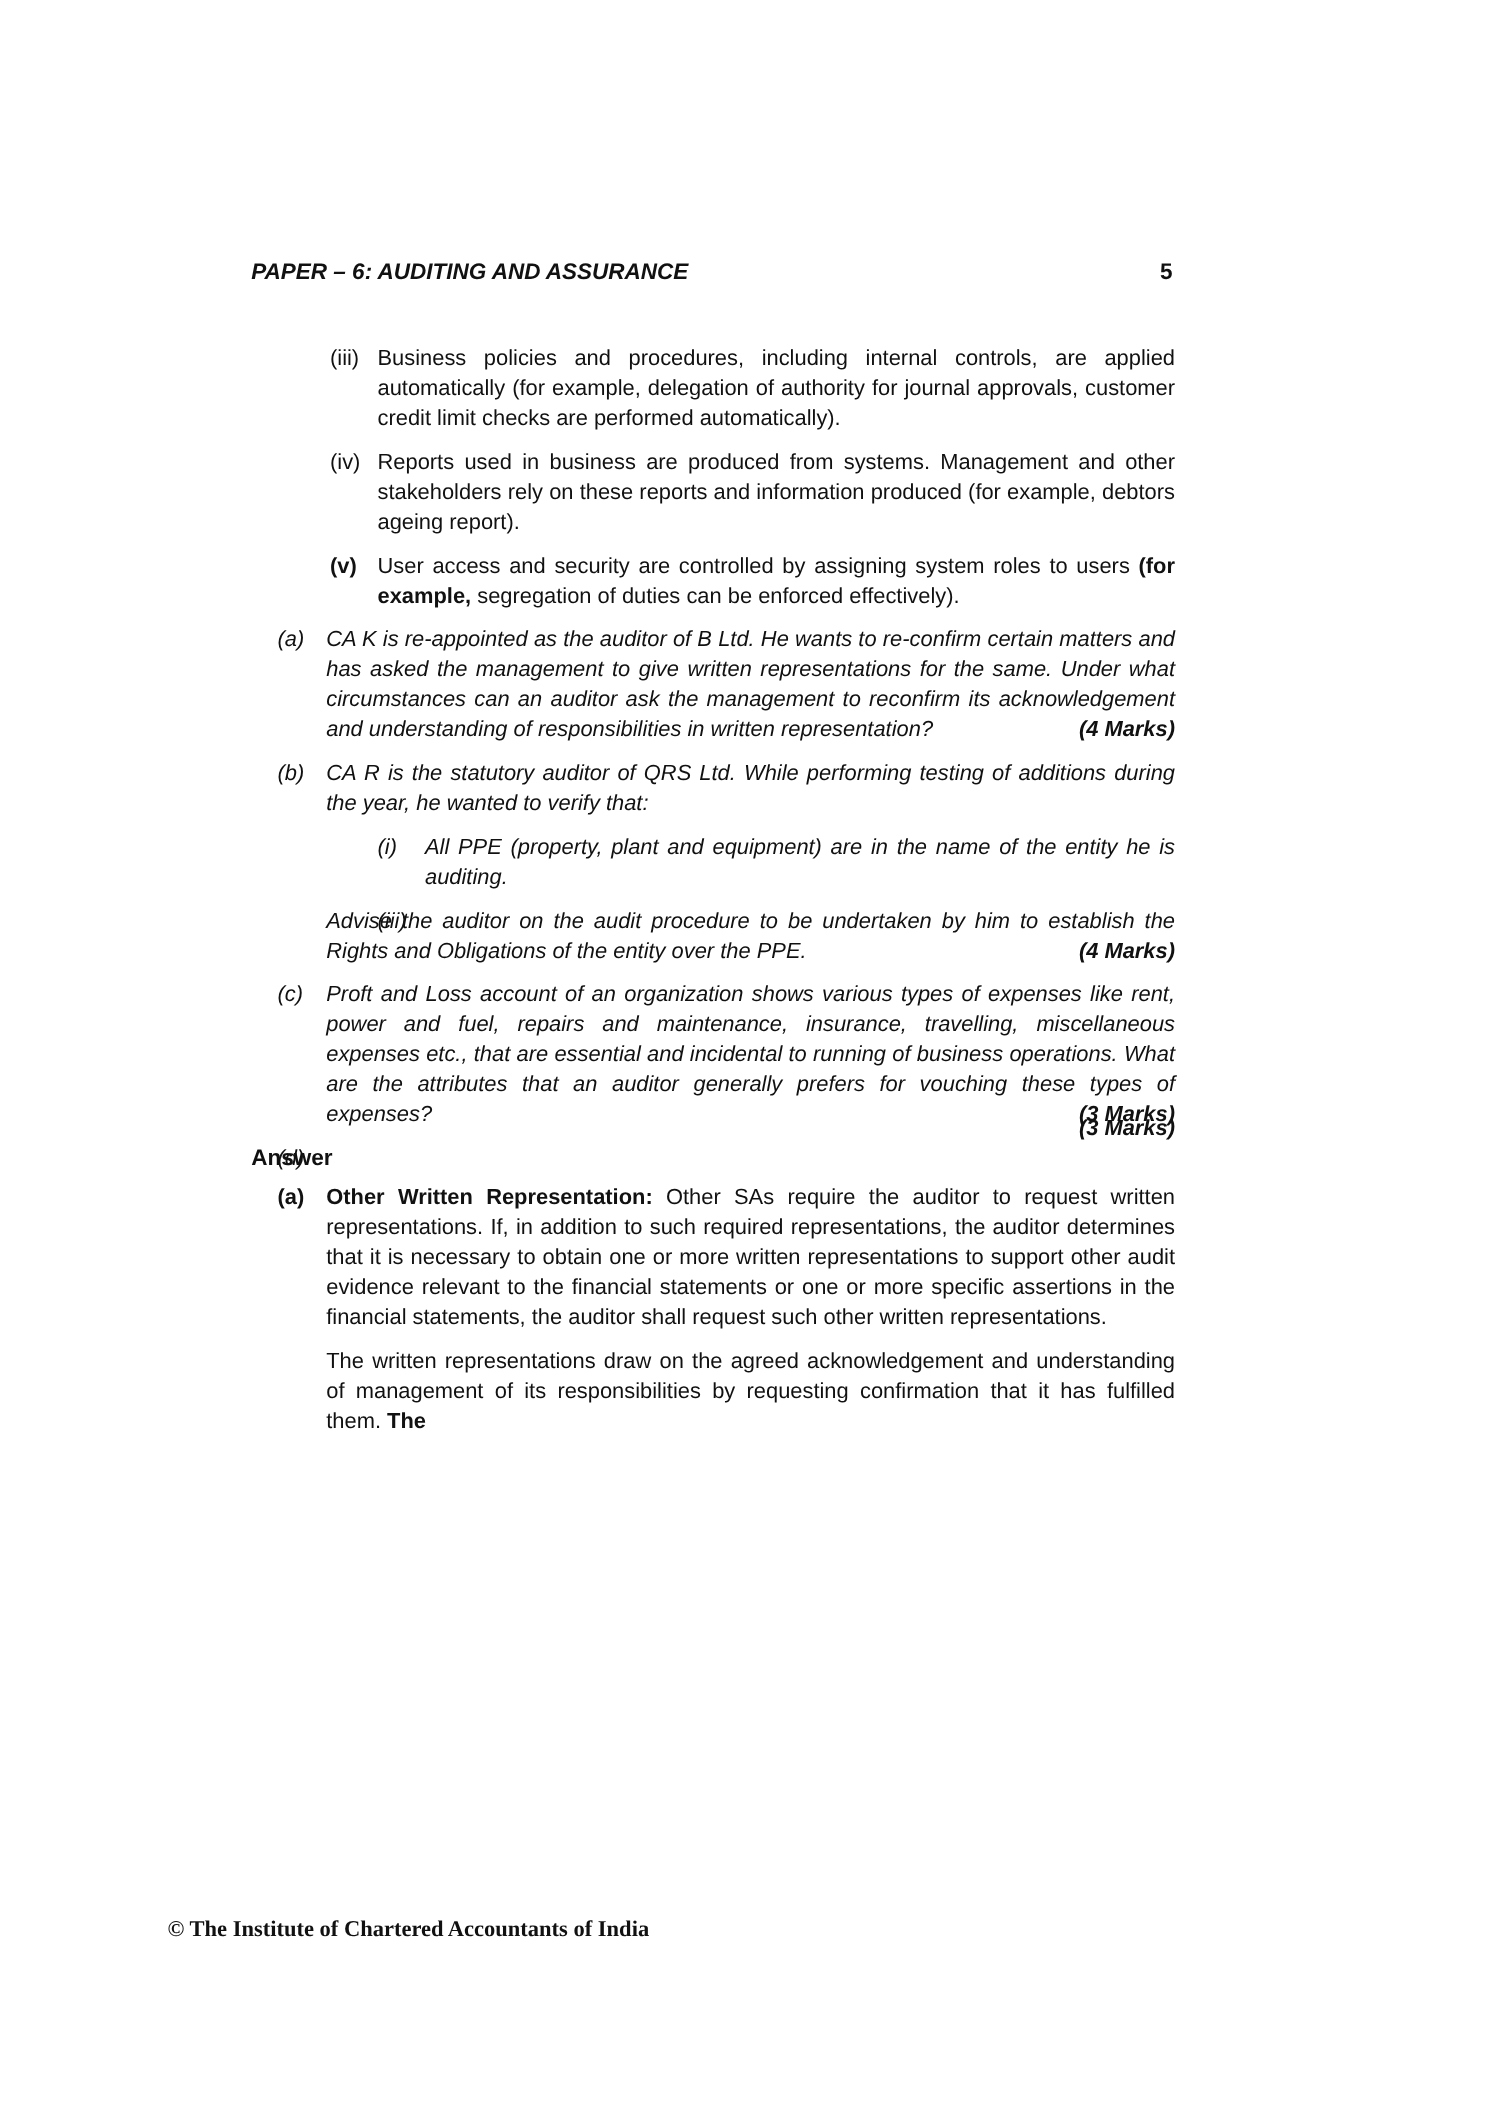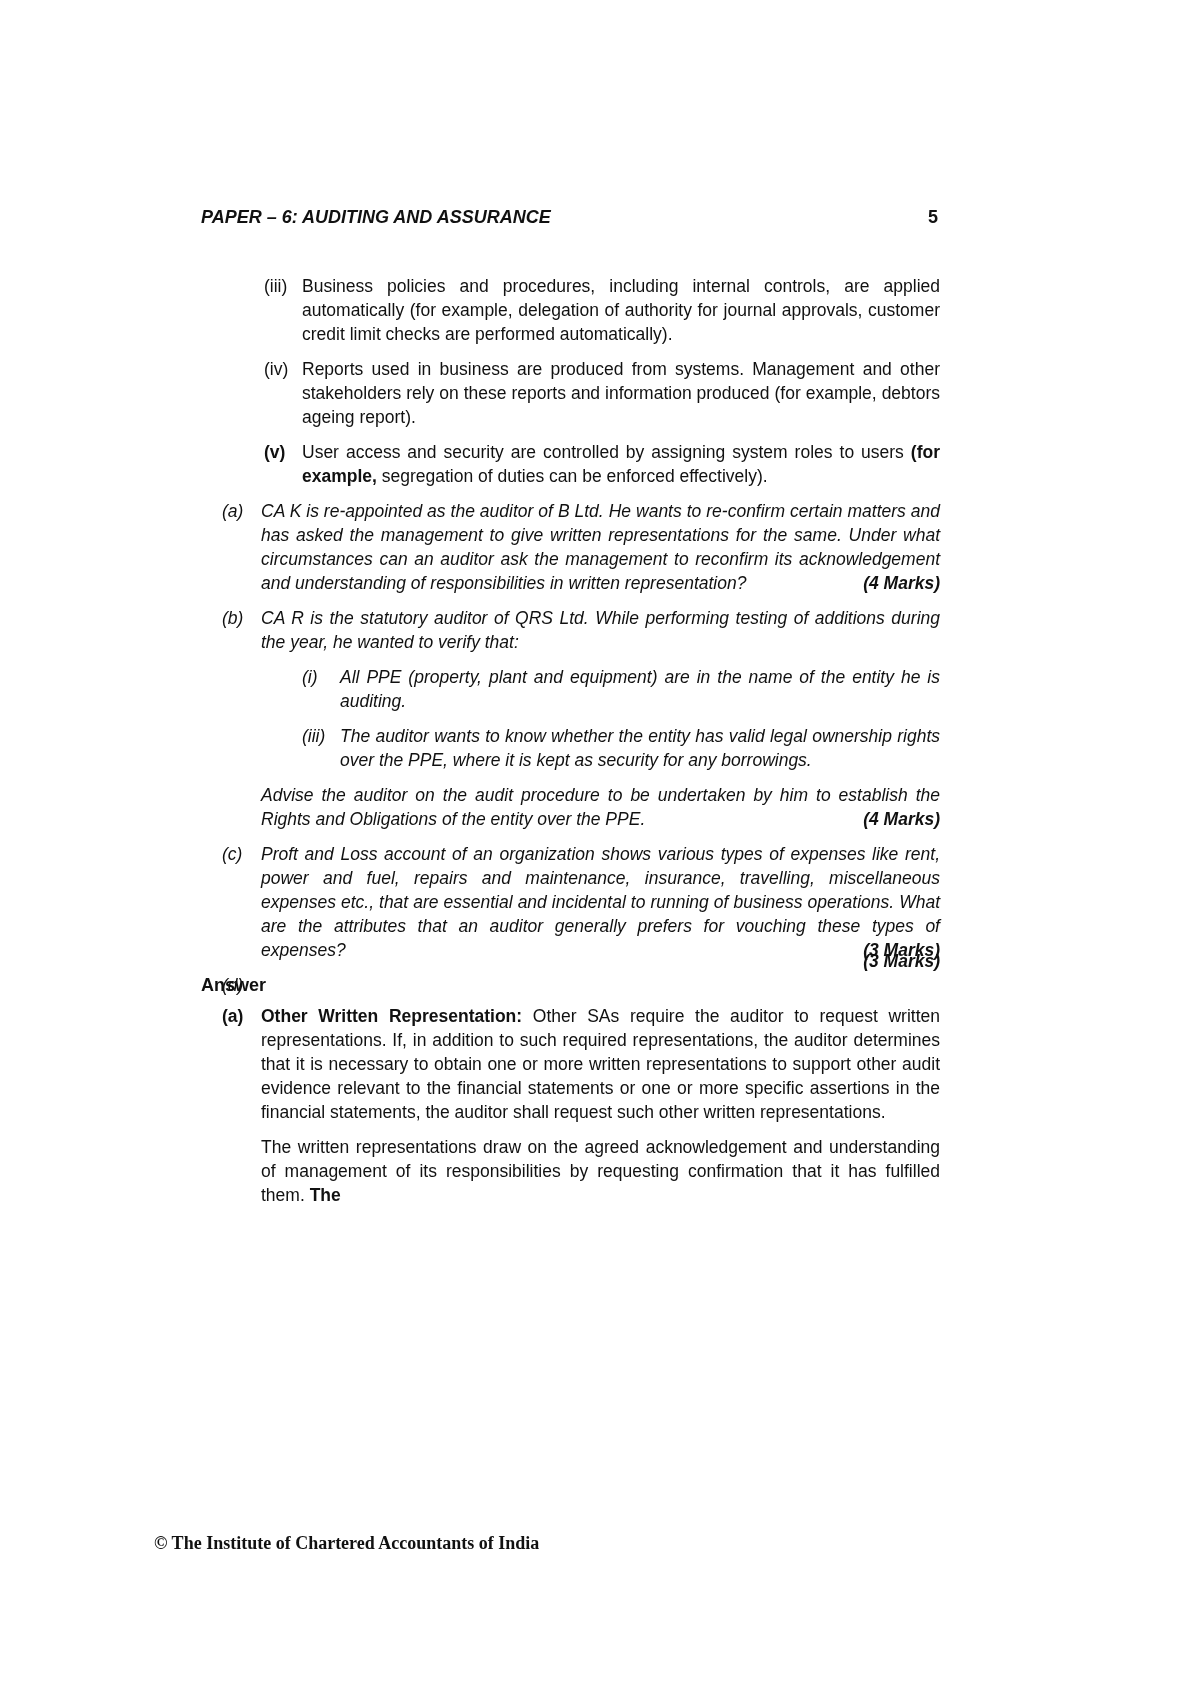--- a/index.html
+++ b/index.html
@@ -43,21 +43,21 @@
   .bold { font-weight:700; }
 
   .marks {
     position:absolute; right:0; bottom:0;
     font-weight:700; white-space:nowrap;
   }
 
   .footer {
     position:absolute; left:134px; top:1531px;
     font-family:"Liberation Serif","DejaVu Serif",serif;
-    font-weight:700; font-size:18px;margin-left:20px;
+    font-weight:700; font-size:18px;
   }
 </style>
 </head>
 <body>
 
 <div class="page">
 
   <div class="header">
     <span class="title">PAPER – 6: AUDITING AND ASSURANCE</span>
     <span class="pagenum">5</span>
@@ -93,21 +93,20 @@
     </div>
 
     <div class="item subitem italic block">
       <span class="lbl">(i)</span>
       <span>All PPE (property, plant and equipment) are in the name of the entity he is auditing.</span>
     </div>
 
 
     <div class="item subitem italic block">
       <span class="lbl">(iii)</span>
-      <span>The auditor wants to know whether the entity has valid legal ownership rights over the PPE, where it is kept as security for any borrowings.</span>
     </div>
 
     <div class="item noLabel italic block">
       <span>Advise the auditor on the audit procedure to be undertaken by him to establish the Rights and Obligations of the entity over the PPE.</span>
       <span class="marks">(4 Marks)</span>
     </div>
 
     <div class="item qitem italic block">
       <span class="lbl">(c)</span>
       <span>Proft and Loss account of an organization shows various types of expenses like rent, power and fuel, repairs and maintenance, insurance, travelling, miscellaneous expenses etc., that are essential and incidental to running of business operations.  What are the attributes that an auditor generally prefers for vouching these types of expenses?</span>

